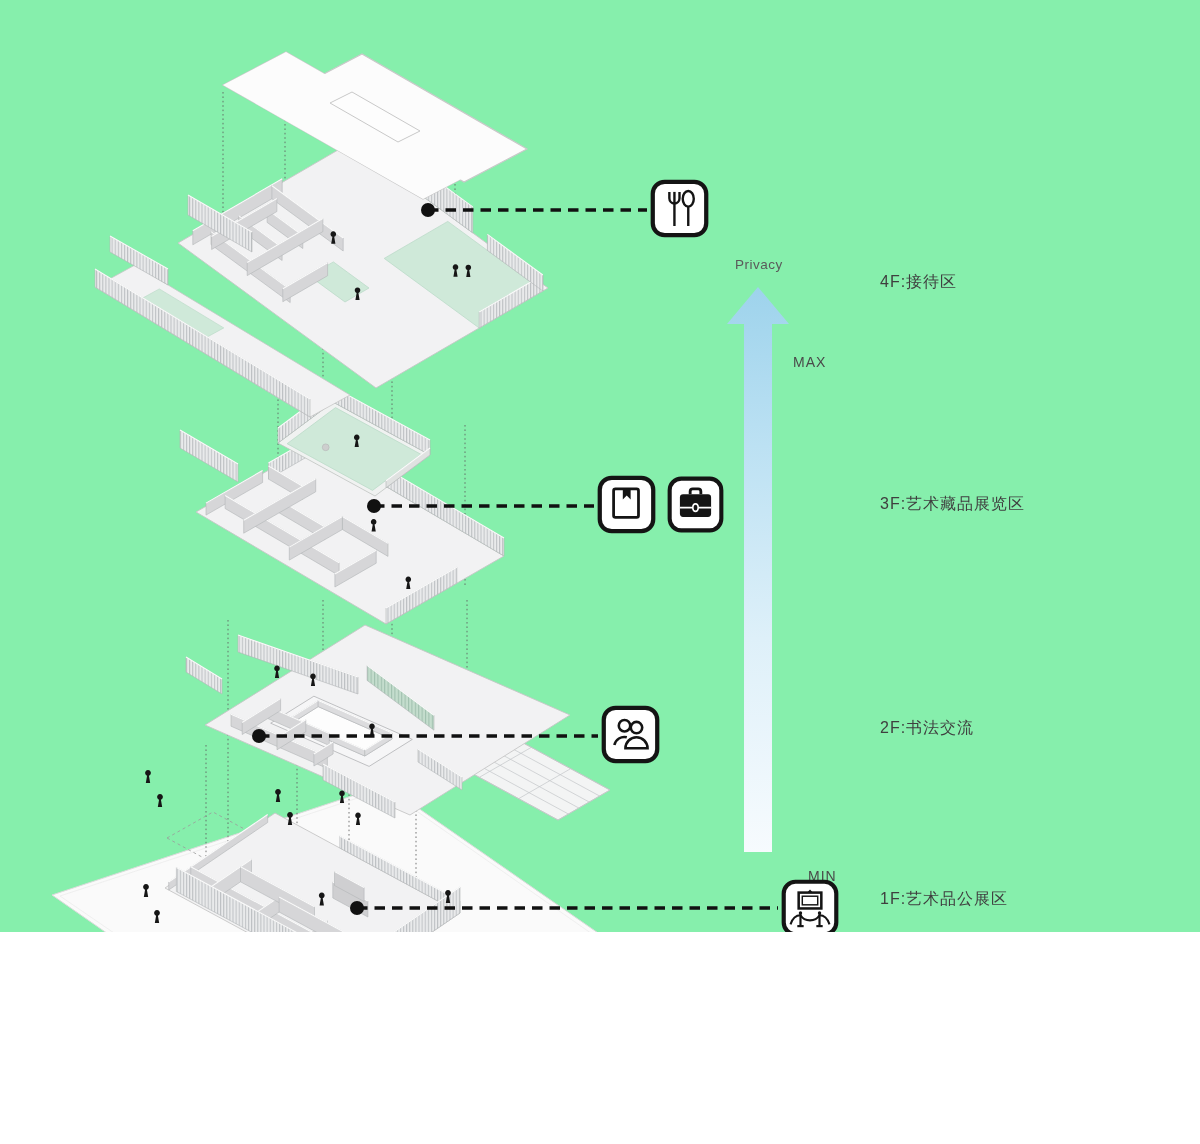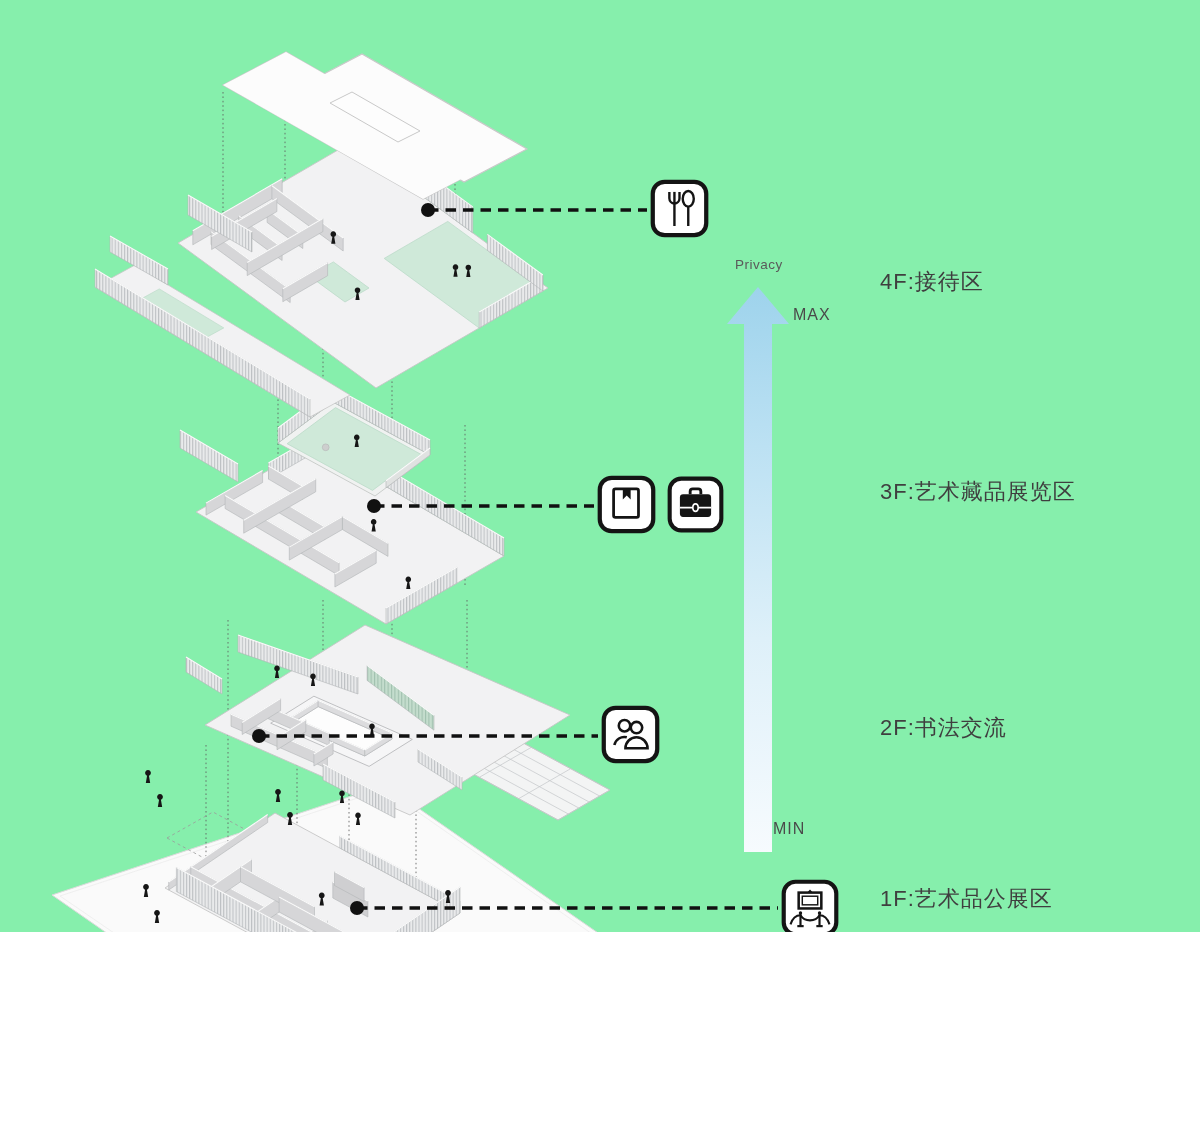--- a/index.html
+++ b/index.html
@@ -4,26 +4,26 @@
 <style>
   html,body{margin:0;padding:0;background:#ffffff;}
   .stage{
     position:relative;width:1200px;height:932px;overflow:hidden;
     background:#86efac;
     font-family:"Liberation Sans","DejaVu Sans",sans-serif;
   }
   #art{position:absolute;left:0;top:0;}
   .floor-label{
     position:absolute;left:880px;
-    font-size:22px;letter-spacing:1px;color:#3f3f3f;line-height:28px;
+    font-size:16px;letter-spacing:1px;color:#3f3f3f;line-height:28px;
     white-space:nowrap;
   }
   .axis-text{position:absolute;color:#5a5a5a;white-space:nowrap;}
   .axis-title{font-size:13.5px;letter-spacing:.5px;}
-  .axis-tick{font-size:16px;color:#4a4a4a;letter-spacing:1px;}
+  .axis-tick{font-size:14px;color:#4a4a4a;letter-spacing:1px;margin-top:48px;}
   .icon-badge{position:absolute;}
   .icon-badge svg{display:block;}
 </style>
 </head>
 <body>
 
 <div class="stage">
 
   <svg id="art" width="1200" height="1144" viewBox="0 0 1200 1144">
     <defs>
@@ -254,24 +254,24 @@
         <circle cx="428" cy="210" r="7" fill="#111111"></circle>
         <circle cx="374" cy="506" r="7" fill="#111111"></circle>
         <circle cx="259" cy="736" r="7" fill="#111111"></circle>
         <circle cx="357" cy="908" r="7" fill="#111111"></circle>
         <path d="M-1.5,0 L-0.65,-5 A2,2 0 1 1 0.65,-5 L1.5,0 Z" transform="translate(448,903) scale(1.45)" fill="#161616"></path>
       </g>
     </svg>
 
   <div class="axis-text axis-title" style="left:735px;top:257px">Privacy</div>
   <div class="axis-text axis-tick" style="left:793px;top:306px">MAX</div>
-  <div class="axis-text axis-tick" style="left:773px;top:820px">MIN</div>
+  <div class="axis-text axis-tick" style="left:808px;top:820px">MIN</div>
 
   <div class="floor-label" style="top:268px">4F:接待区</div>
-  <div class="floor-label" style="top:478px">3F:艺术藏品展览区</div>
+  <div class="floor-label" style="top:490px">3F:艺术藏品展览区</div>
   <div class="floor-label" style="top:714px">2F:书法交流</div>
   <div class="floor-label" style="top:885px">1F:艺术品公展区</div>
 
   <div class="icon-badge" style="left:650px;top:179px;width:59px;height:59px">
     <svg viewBox="0 0 64 64" width="59" height="59">
       <rect x="3" y="3" width="58" height="58" rx="13" fill="#fff" stroke="#141414" stroke-width="4.6"></rect>
       <path d="M21,14 v7 a5.5,5.5 0 0 0 11,0 v-7" fill="none" stroke="#141414" stroke-width="2.6"></path>
       <line x1="26.5" y1="14" x2="26.5" y2="51" stroke="#141414" stroke-width="2.6"></line>
       <ellipse cx="41.5" cy="21.5" rx="6" ry="8.5" fill="none" stroke="#141414" stroke-width="2.6"></ellipse>
       <line x1="41.5" y1="30" x2="41.5" y2="51" stroke="#141414" stroke-width="2.6"></line>

